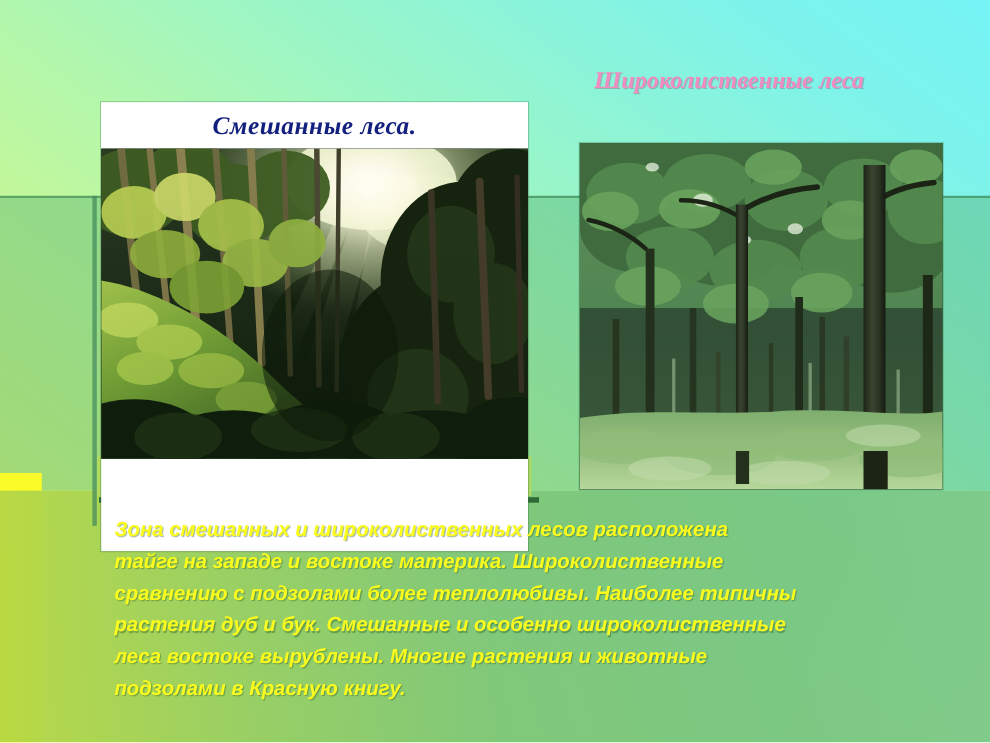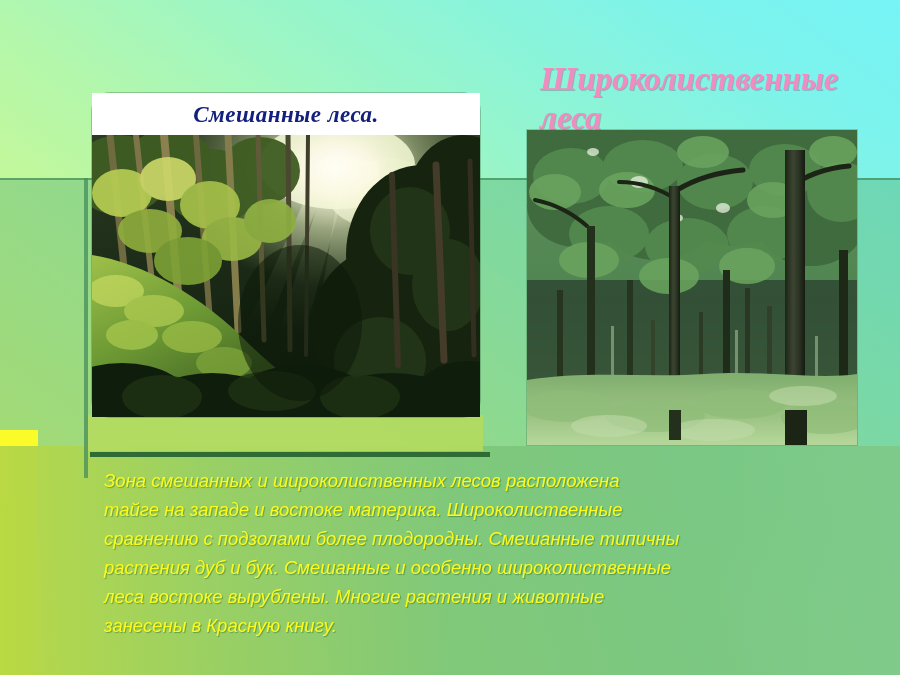--- a/index.html
+++ b/index.html
@@ -116,37 +116,36 @@
   
 
   .heading-right {
     position: absolute;
     left: 540px;
     top: 60px;
     width: 330px;
     font-family: "Liberation Serif", serif;
     font-style: italic;
     font-weight: bold;
-    font-size: 33px;
+    font-size: 22px;
     line-height: 1.18;
     color: #f08cc0;
     text-shadow: 1px 1px 0 rgba(120, 40, 90, 0.28);
   }
 
   
 
   .photo-left-wrap {
     position: absolute;
     left: 92px;
     top: 93px;
     width: 388px;
-    height: 324px;
+    height: 408px;
     background: #ffffff;
     box-shadow: 0 0 0 1px rgba(60, 110, 70, 0.35);
-    border-radius: 18px;
   }
   .photo-left-title {
     height: 42px;
     line-height: 44px;
     text-align: center;
     background: #ffffff;
     font-family: "Liberation Serif", serif;
     font-style: italic;
     font-weight: bold;
     font-size: 23px;
@@ -176,21 +175,21 @@
 
   
 
   .paragraph {
     position: absolute;
     left: 104px;
     top: 466px;
     width: 720px;
     font-family: "Liberation Sans", sans-serif;
     font-style: italic;
-    font-weight: normal;
+    font-weight: bold;
     font-size: 18.5px;
     line-height: 29px;
     color: #fbfb1d;
     text-shadow: 1px 1px 1px rgba(40, 90, 40, 0.45);
   }
 
   
   .art { position: absolute; inset: 0; width: 100%; height: 100%; display: block; }
 </style>
 </head>
@@ -427,19 +426,19 @@
       </g>
 
       <rect x="258" y="280" width="22" height="35" fill="#1b2415"></rect>
       <rect x="142" y="280" width="12" height="30" fill="#22301c"></rect>
     </svg>
   </div>
 
   <div class="paragraph">
     <div>Зона смешанных и широколиственных лесов расположена</div>
     <div>тайге на западе и востоке материка. Широколиственные</div>
-    <div>сравнению с подзолами более плодородны. Смешанные типичны</div>
+    <div>сравнению с подзолами более теплолюбивы. Наиболее типичны</div>
     <div>растения дуб и бук. Смешанные и особенно широколиственные</div>
     <div>леса востоке вырублены. Многие растения и животные</div>
-    <div>занесены в Красную книгу.</div>
+    <div>подзолами в Красную книгу.</div>
   </div>
 
 </div>
 
 </body></html>

